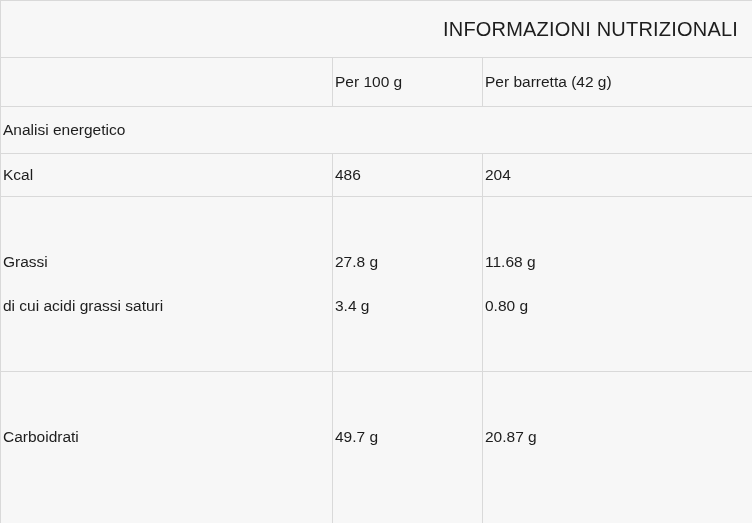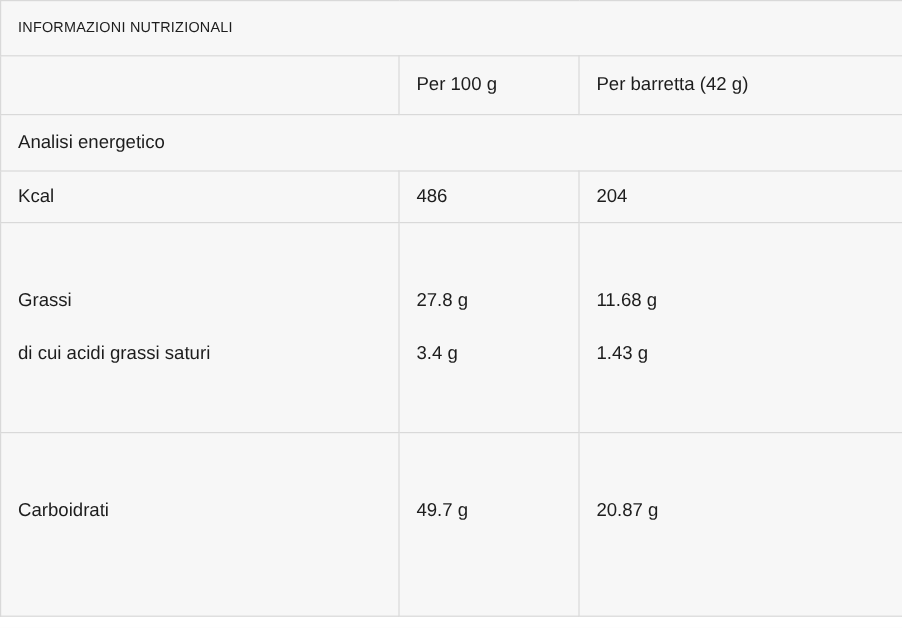--- a/index.html
+++ b/index.html
@@ -24,34 +24,35 @@
   table.nutrition {
     border-collapse: collapse;
     width: 100%;
     table-layout: fixed;
     background: #f7f7f7;
     font-size: 15.5px;
     line-height: 1.42;
   }
   table.nutrition td {
     border: 1px solid #d9d9d9;
-    padding: 10px 14px;
+    padding: 10px 2px;
     vertical-align: middle;
     background: #f7f7f7;
     color: #1d1d1d;
     white-space: pre-line;
   }
   col.c-label { width: 332px; }
   col.c-100 { width: 150px; }
   col.c-bar { width: 270px; }
 
   tr.title-row td {
     padding: 14px 14px 14px 14px;
-    font-size: 12px;
+    font-size: 20px;
     letter-spacing: 0.2px;
+    text-align: right;
   }
   tr.header-row td {
     padding-top: 13px;
     padding-bottom: 13px;
   }
   tr.section-row td {
     padding-top: 12px;
     padding-bottom: 12px;
   }
   td.empty-cell { }
@@ -98,21 +99,21 @@
         </td>
         <td>
           <span class="two-line">
             <span>27.8 g</span>
             <span>3.4 g</span>
           </span>
         </td>
         <td>
           <span class="two-line">
             <span>11.68 g</span>
-            <span>1.43 g</span>
+            <span>0.80 g</span>
           </span>
         </td>
       </tr>
       <tr>
         <td>
           <span class="two-line">
             <span>Carboidrati</span>
             
           </span>
         </td>

